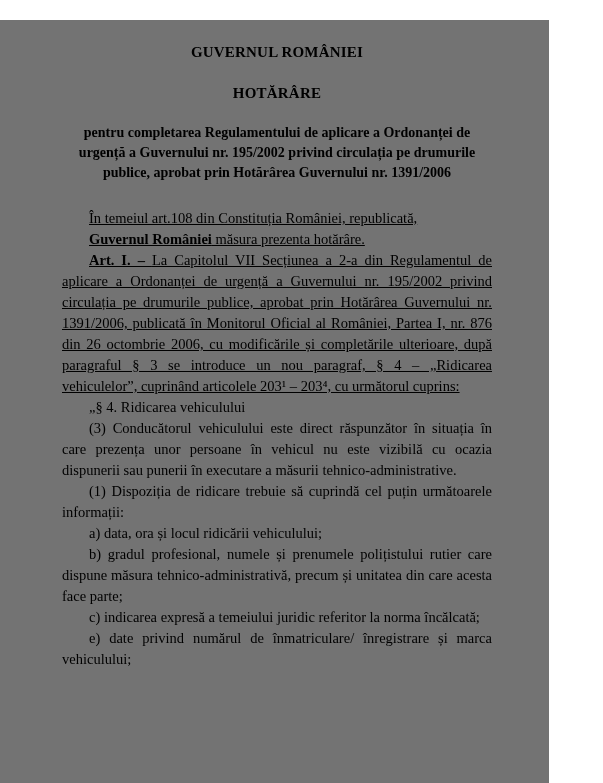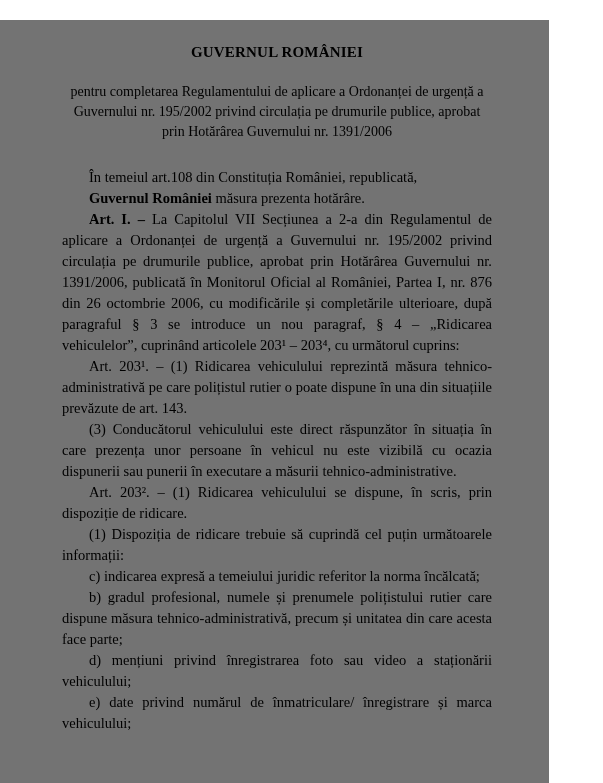--- a/index.html
+++ b/index.html
@@ -32,70 +32,70 @@
   .decree-type {
     font-size: 15px;
     margin-top: 20px;
     letter-spacing: 0.2px;
   }
   .decree-subtitle {
     margin-top: 19px;
     font-size: 14px;
     line-height: 20px;
     text-align: center;
-    font-weight: normal;
+    font-weight: bold;
   }
   .doc-body {
     margin-top: 25px;
   }
   .doc-body p {
     margin: 0;
     text-align: justify;
     text-indent: 27px;
   }
   .doc-body p b {
     font-weight: bold;
   }
-  .sp  { margin-bottom: 5px; }   
+  .sp  { margin-bottom: 5px; text-decoration: underline; }   
   .gap-sm { margin-top: 6px; }   
   .gap-md { margin-top: 11px; }  
 </style>
 </head>
 <body>
 
 <div class="page">
 
   <div class="doc-header">
     <div class="gov-title">GUVERNUL ROMÂNIEI</div>
+    <div class="decree-type">HOTĂRÂRE</div>
     <div class="decree-subtitle">pentru completarea Regulamentului de aplicare a Ordonanței de urgență a Guvernului nr. 195/2002 privind circulația pe drumurile publice, aprobat prin Hotărârea Guvernului nr. 1391/2006</div>
   </div>
 
   <div class="doc-body">
 
     <p class="sp"><b></b><span>În temeiul art.108 din Constituția României, republicată,</span></p>
 
     <p class="sp"><b>Guvernul României</b><span> măsura prezenta hotărâre.</span></p>
 
     <p class="sp"><b>Art. I. – </b><span>La Capitolul VII Secțiunea a 2-a din Regulamentul de aplicare a Ordonanței de urgență a Guvernului nr. 195/2002 privind circulația pe drumurile publice, aprobat prin Hotărârea Guvernului nr. 1391/2006, publicată în Monitorul Oficial al României, Partea I, nr. 876 din 26 octombrie 2006, cu modificările și completările ulterioare, după paragraful § 3 se introduce un nou paragraf, § 4 – „Ridicarea vehiculelor”, cuprinând articolele 203¹ – 203⁴, cu următorul cuprins:</span></p>
 
+    <p class="gap-sm"><b></b><span>„§ 4. Ridicarea vehiculului</span></p>
 
-    <p><b></b><span>Art. 203¹. – (1) Ridicarea vehiculului reprezintă măsura tehnico-administrativă pe care polițistul rutier o poate dispune în una din situațiile prevăzute de art. 143.</span></p>
 
 
 
 
     <p><b></b><span>(3) Conducătorul vehiculului este direct răspunzător în situația în care prezența unor persoane în vehicul nu este vizibilă cu ocazia dispunerii sau punerii în executare a măsurii tehnico-administrative.</span></p>
 
-    <p class="gap-md"><b></b><span>Art. 203². – (1) Ridicarea vehiculului se dispune, în scris, prin dispoziție de ridicare.</span></p>
 
     <p><b></b><span>(1) Dispoziția de ridicare trebuie să cuprindă cel puțin următoarele informații:</span></p>
 
+    <p><b></b><span>a) data, ora și locul ridicării vehiculului;</span></p>
+
+    <p><b></b><span>b) gradul profesional, numele și prenumele polițistului rutier care dispune măsura tehnico-administrativă, precum și unitatea din care acesta face parte;</span></p>
 
     <p><b></b><span>c) indicarea expresă a temeiului juridic referitor la norma încălcată;</span></p>
 
-    <p><b></b><span>b) gradul profesional, numele și prenumele polițistului rutier care dispune măsura tehnico-administrativă, precum și unitatea din care acesta face parte;</span></p>
-
-    <p><b></b><span>d) mențiuni privind înregistrarea foto sau video a staționării vehiculului;</span></p>
 
     <p><b></b><span>e) date privind numărul de înmatriculare/ înregistrare și marca vehiculului;</span></p>
 
   </div>
 </div>
 
 </body></html>

